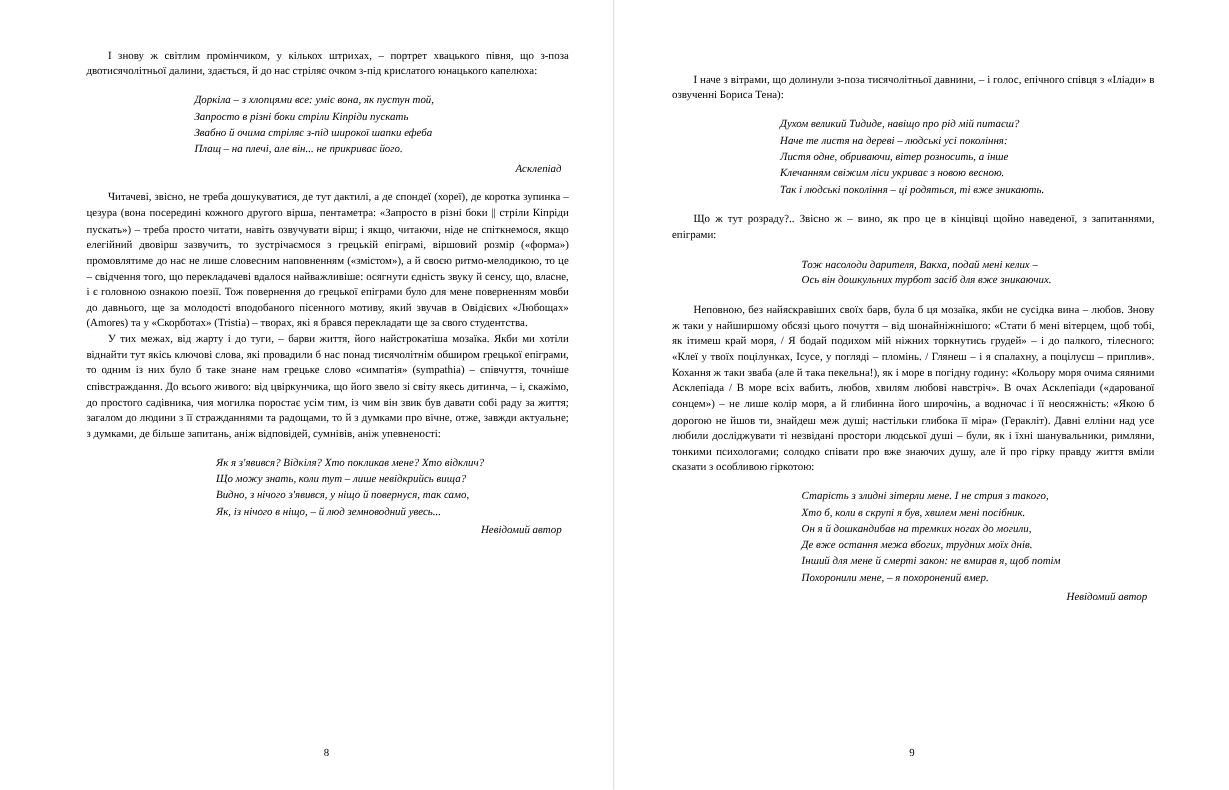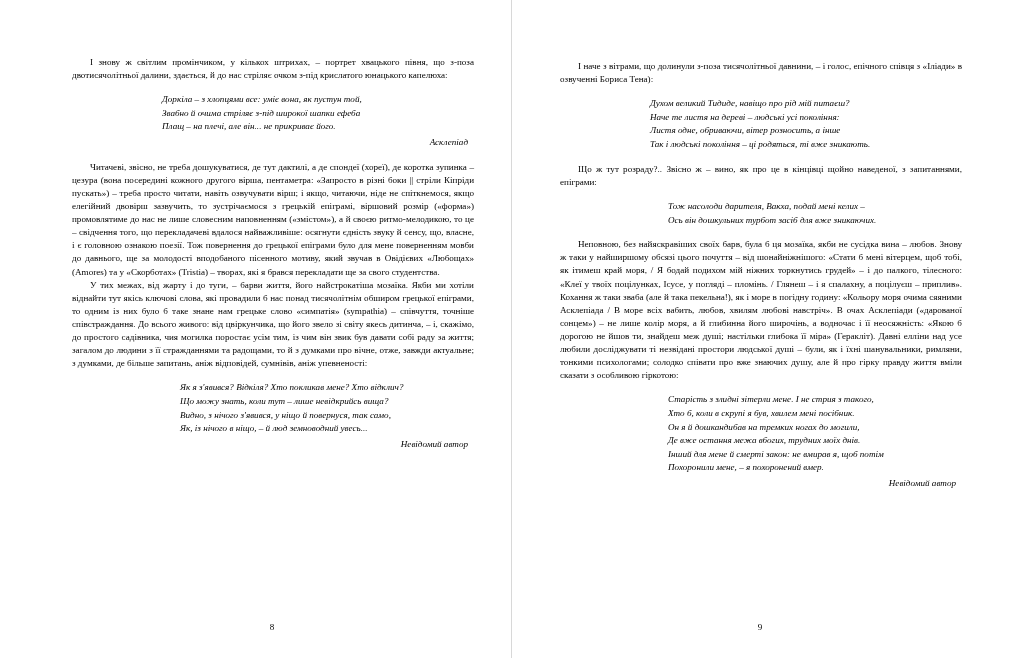--- a/index.html
+++ b/index.html
@@ -22,21 +22,21 @@
     box-sizing: border-box;
   }
   .page {
     position: relative;
     width: 512px;
     height: 658px;
     box-sizing: border-box;
     background: #ffffff;
   }
   .page-left {
-    padding: 56px 38px 40px 72px;
+    padding: 40px 38px 40px 72px;
   }
   .page-right {
     padding: 60px 62px 64px 48px;
   }
   .gutter-line {
     position: absolute;
     left: 511px;
     top: 0;
     width: 1px;
     height: 658px;
@@ -104,20 +104,21 @@
 
 <div class="spread">
 
   <div class="page page-left">
     <div class="content">
 
       <p class="para">І знову ж світлим промінчиком, у кількох штрихах, – портрет хвацького півня, що з-поза двотисячолітньої далини, здається, й до нас стріляє очком з-під крислатого юнацького капелюха:</p>
 
       <div class="verse">
         <span class="line">Доркіла – з хлопцями все: уміє вона, як пустун той,</span>
+        <span class="line">Запросто в різні боки стріли Кіпріди пускать</span>
         <span class="line">Звабно й очима стріляє з-під широкої шапки ефеба</span>
         <span class="line">Плащ – на плечі, але він... не прикриває його.</span>
         <span class="attrib">Асклепіад</span>
       </div>
 
       <p class="para">Читачеві, звісно, не треба дошукуватися, де тут дактилі, а де спондеї (хореї), де коротка зупинка – цезура (вона посередині кожного другого вірша, пентаметра: «Запросто в різні боки || стріли Кіпріди пускать») – треба просто читати, навіть озвучувати вірш; і якщо, читаючи, ніде не спіткнемося, якщо елегійний двовірш зазвучить, то зустрічаємося з грецькій епіграмі, віршовий розмір («форма») промовлятиме до нас не лише словесним наповненням («змістом»), а й своєю ритмо-мелодикою, то це – свідчення того, що перекладачеві вдалося найважливіше: осягнути єдність звуку й сенсу, що, власне, і є головною ознакою поезії. Тож повернення до грецької епіграми було для мене поверненням мовби до давнього, ще за молодості вподобаного пісенного мотиву, який звучав в Овідієвих «Любощах» (Amores) та у «Скорботах» (Tristia) – творах, які я брався перекладати ще за свого студентства.</p>
       <p class="para">У тих межах, від жарту і до туги, – барви життя, його найстрокатіша мозаїка. Якби ми хотіли віднайти тут якісь ключові слова, які провадили б нас понад тисячолітнім обширом грецької епіграми, то одним із них було б таке знане нам грецьке слово «симпатія» (sympathia) – співчуття, точніше співстраждання. До всього живого: від цвіркунчика, що його звело зі світу якесь дитинча, – і, скажімо, до простого садівника, чия могилка поростає усім тим, із чим він звик був давати собі раду за життя; загалом до людини з її стражданнями та радощами, то й з думками про вічне, отже, завжди актуальне; з думками, де більше запитань, аніж відповідей, сумнівів, аніж упевненості:</p>
 
       <div class="verse narrow">
         <span class="line">Як я з'явився? Відкіля? Хто покликав мене? Хто відклич?</span>
@@ -135,20 +136,21 @@
 
   <div class="page page-right">
     <div class="content">
 
       <p class="para">І наче з вітрами, що долинули з-поза тисячолітньої давнини, – і голос, епічного співця з «Іліади» в озвученні Бориса Тена):</p>
 
       <div class="verse">
         <span class="line">Духом великий Тидиде, навіщо про рід мій питаєш?</span>
         <span class="line">Наче те листя на дереві – людські усі покоління:</span>
         <span class="line">Листя одне, обриваючи, вітер розносить, а інше</span>
+        <span class="line">Клечанням свіжим ліси укриває з новою весною.</span>
         <span class="line">Так і людські покоління – ці родяться, ті вже зникають.</span>
       </div>
 
       <p class="para">Що ж тут розраду?.. Звісно ж – вино, як про це в кінцівці щойно наведеної, з запитаннями, епіграми:</p>
 
       <div class="verse narrow">
         <span class="line">Тож насолоди дарителя, Вакха, подай мені келих –</span>
         <span class="line">Ось він дошкульних турбот засіб для вже зникаючих.</span>
       </div>
 

